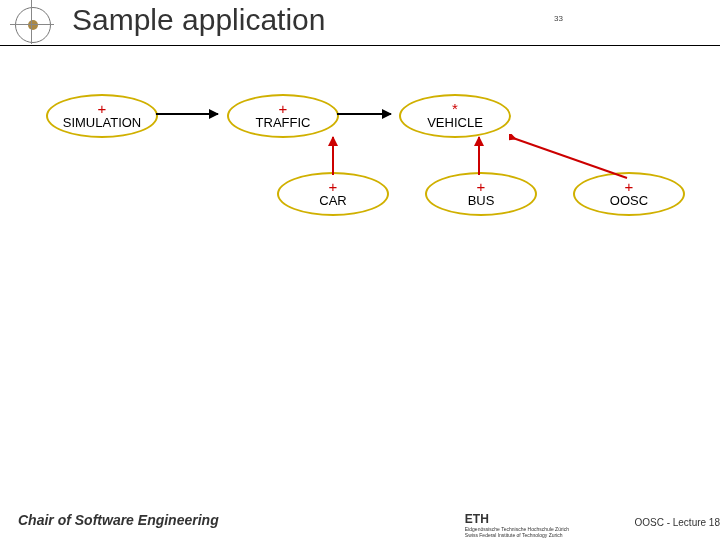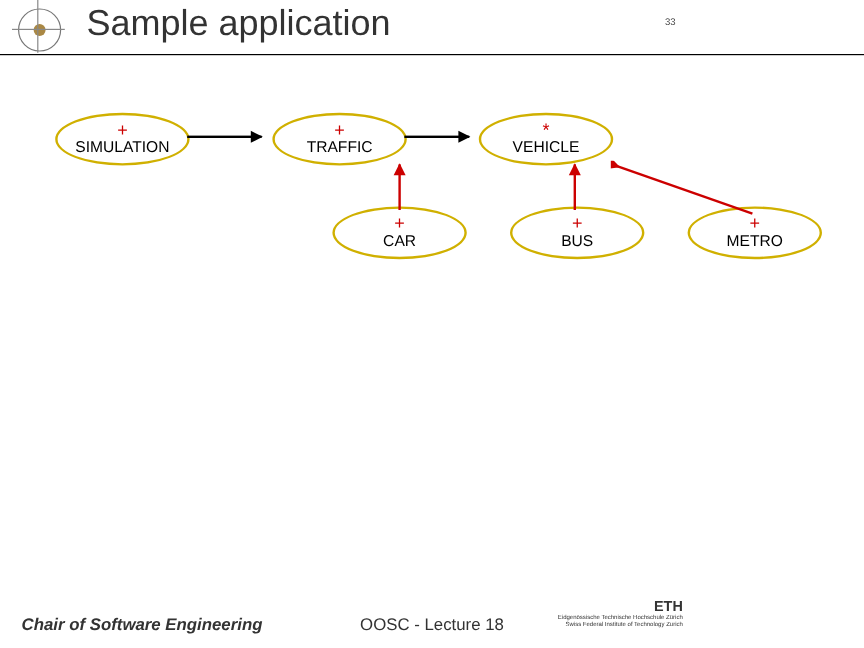--- a/index.html
+++ b/index.html
@@ -26,22 +26,22 @@
   .a2{left:337px;top:113px;width:54px}
   .vline{position:absolute;width:2px;background:#cc0000}
   .vline::before{content:"";position:absolute;left:-4px;top:-1px;border-bottom:10px solid #cc0000;border-left:5px solid transparent;border-right:5px solid transparent}
   .vup1{left:332px;top:137px;height:38px}
   .vup2{left:478px;top:137px;height:38px}
   .diag3{position:absolute;left:509px;top:134px;width:122px;height:48px}
   .code1{position:absolute;left:30px;top:275px;font-size:22px;font-style:italic}
   .code1 .kw{color:#0050b8}
   .code2{position:absolute;left:30px;top:335px;font-size:22px;font-style:italic}
   .footer-left{position:absolute;left:18px;bottom:12px;font-size:14px;font-style:italic;font-weight:bold;color:#333}
-  .footer-mid{position:absolute;left:0;width:720px;bottom:12px;text-align:center;font-size:14px;color:#333}
-  .footer-right{position:absolute;right:18px;bottom:16px;font-size:7px;color:#333;text-align:right}
+  .footer-mid{position:absolute;left:0;width:720px;bottom:12px;text-align:right;font-size:10px;color:#333}
+  .footer-right{position:absolute;right:18px;bottom:2px;font-size:7px;color:#333;}
   .eth{font-weight:bold;font-size:12px;font-style:normal}
 </style>
 </head>
 <body>
 
 <div class="slide">
   <div class="logo"></div>
   <div class="logo-line-v"></div>
   <div class="logo-line-h"></div>
 
@@ -64,21 +64,21 @@
   <div class="ellipse ecar">
     <span class="redtxt">+</span>
     <span class="blktxt">CAR</span>
   </div>
   <div class="ellipse ebus">
     <span class="redtxt">+</span>
     <span class="blktxt">BUS</span>
   </div>
   <div class="ellipse emetro">
     <span class="redtxt">+</span>
-    <span class="blktxt">METRO</span>
+    <span class="blktxt">OOSC</span>
   </div>
 
   <div class="arrow-h a1"></div>
   <div class="arrow-h a2"></div>
 
   <div class="vline vup1"></div>
   <div class="vline vup2"></div>
   <svg class="diag3" viewBox="0 0 122 48">
     <defs>
         <marker id="rah" markerWidth="8" markerHeight="8" refX="2" refY="4" orient="auto">

